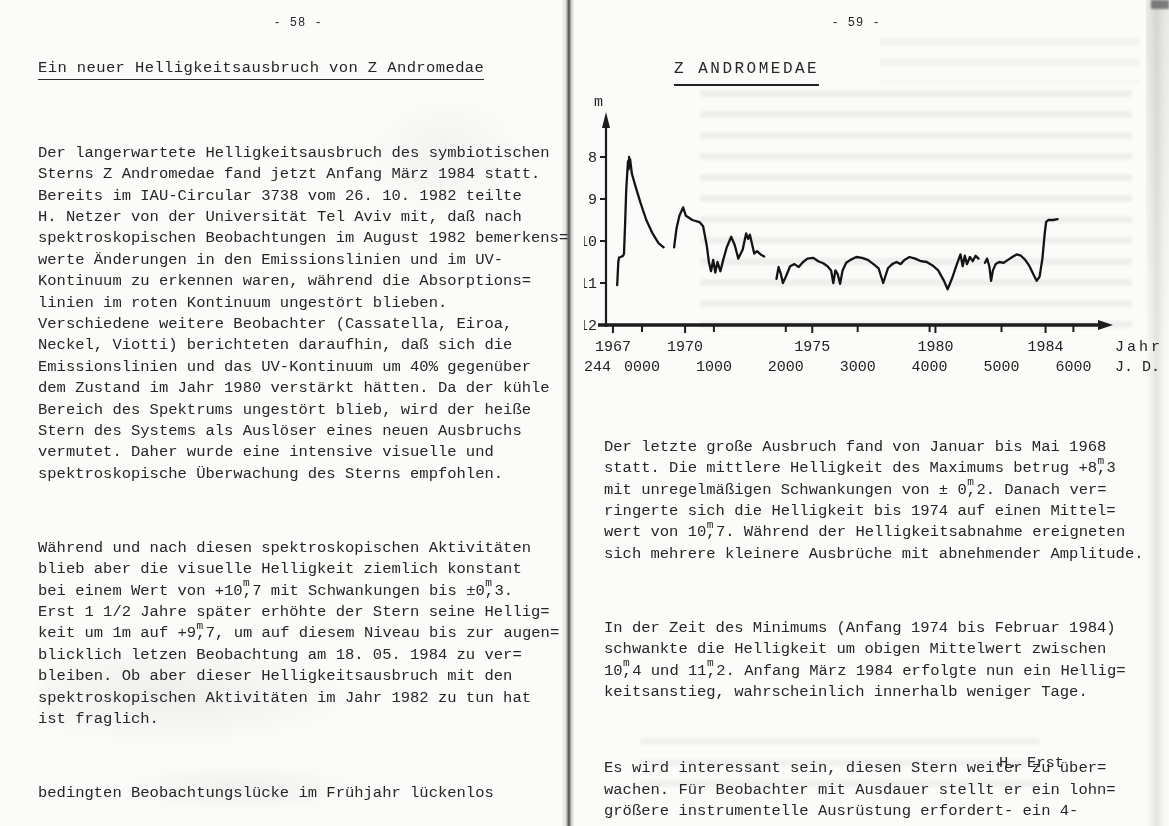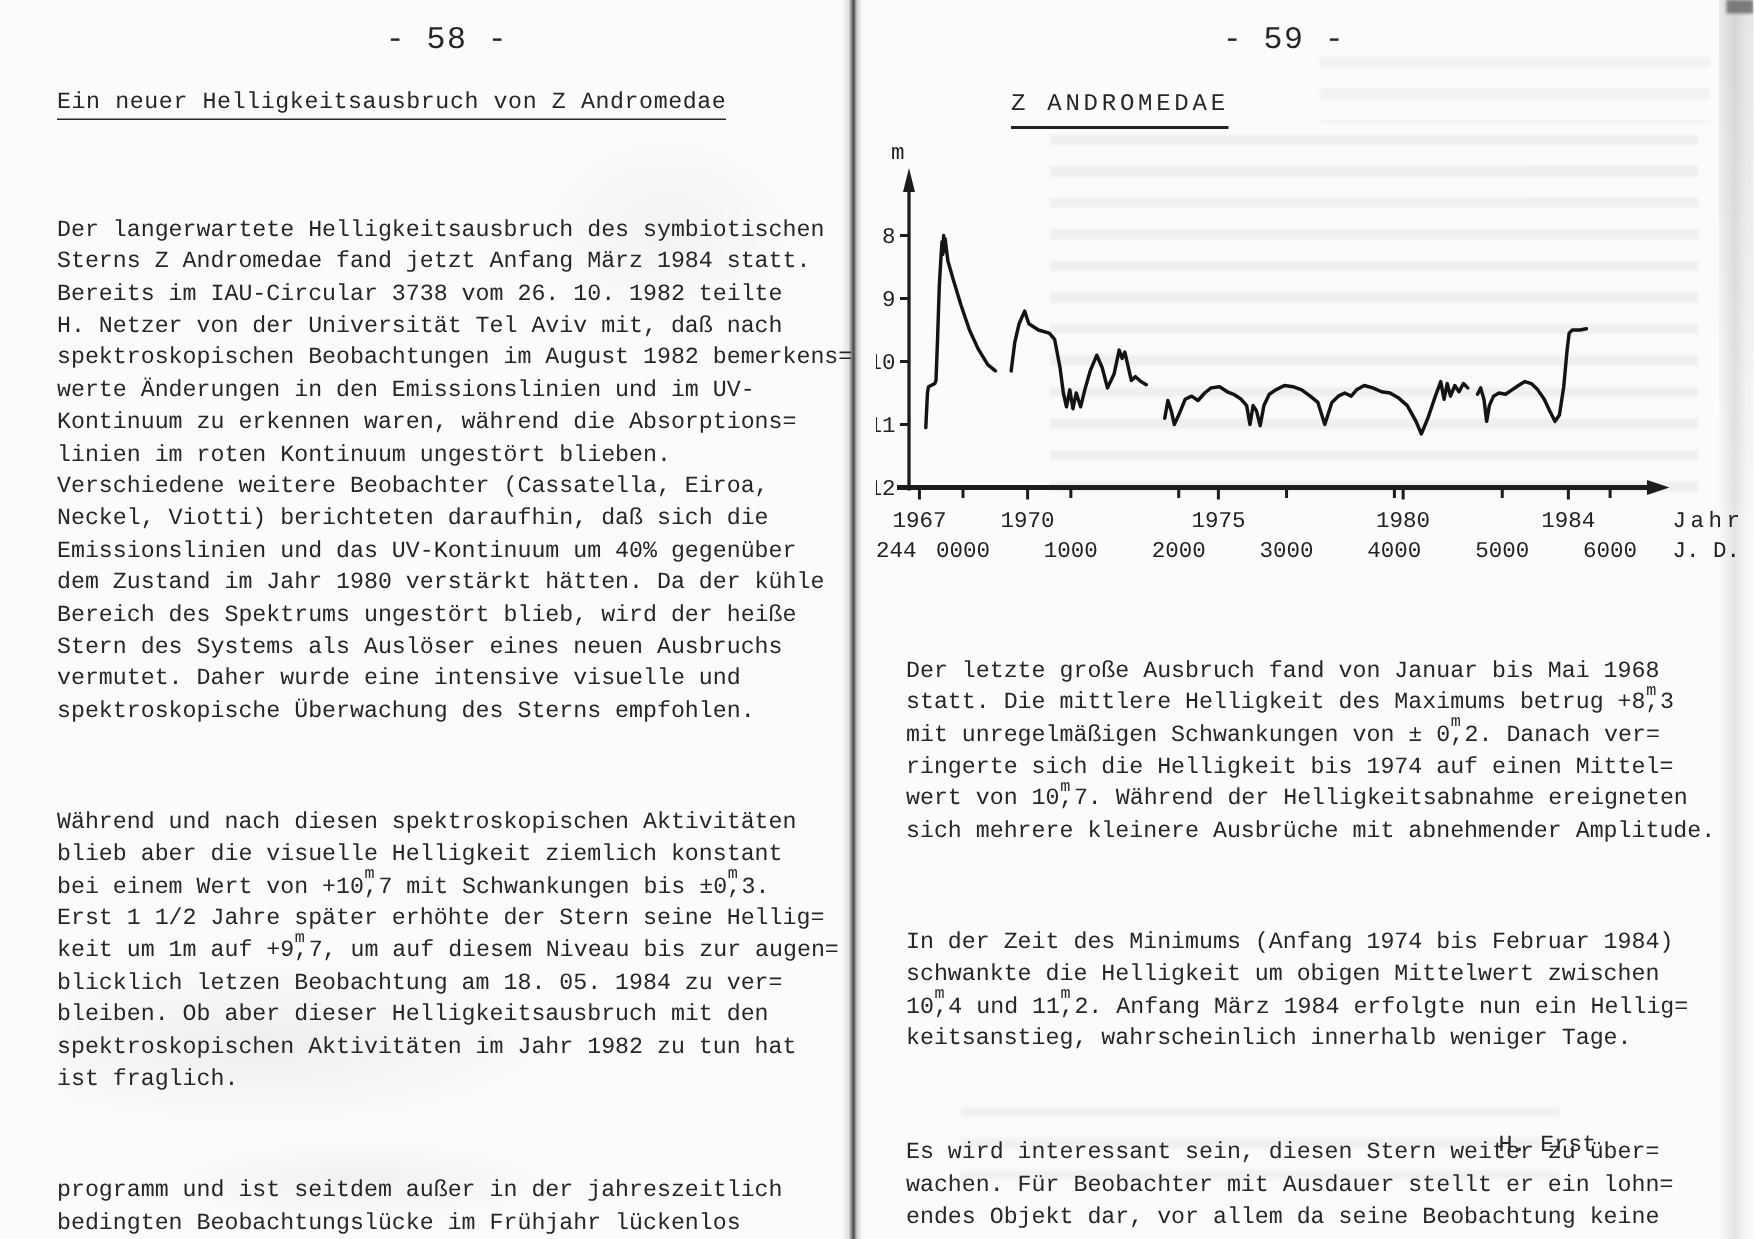--- a/index.html
+++ b/index.html
@@ -5,21 +5,21 @@
   html,body{margin:0;padding:0;}
   body{
     width:1169px;height:826px;position:relative;overflow:hidden;
     background:#fbfbf9;
     font-family:"Liberation Mono","DejaVu Sans Mono",monospace;
     color:#262626;
   }
   .abs{position:absolute;}
   .txt{font-size:15.5px;line-height:21.4px;white-space:pre;}
   .tl{height:21.4px;}
-  .pageno{width:520px;text-align:center;font-size:21px;letter-spacing:1px;}
+  .pageno{width:520px;text-align:center;font-size:12px;letter-spacing:1px;}
   .heading{font-size:15.5px;border-bottom:1.6px solid #2a2a2a;padding-bottom:2px;letter-spacing:.4px;}
   .para{margin-bottom:10px;}
   .chart-title{font-size:16px;letter-spacing:2.5px;border-bottom:2px solid #222;padding-bottom:6px;}
   .signature{font-size:15.5px;}
   
   .msup{position:relative;display:inline-block;width:.62em;}
   .msup .s{position:absolute;left:.04em;top:-0.68em;font-size:.72em;}
   
   .ax{stroke:#1c1c1c;stroke-width:2.2;}
   .axh{stroke:#1c1c1c;stroke-width:3.4;}
@@ -57,21 +57,21 @@
 <div class="abs wash" style="left:110px;top:762px;width:260px;height:52px;background:radial-gradient(ellipse at 50% 50%, rgba(0,0,0,.045), rgba(0,0,0,0) 70%);"></div>
 
 <div class="abs content" style="left:0;top:0;width:565px;height:826px;">
   <div class="abs pageno" style="left:38px;top:16px;">- 58 -</div>
   <div class="abs" style="left:38px;top:59px;">
     <span class="heading">Ein neuer Helligkeitsausbruch von Z Andromedae</span>
   </div>
   <div class="abs txt" style="left:38px;top:100px;width:524px;">
     <div class="para"><div class="tl">Der langerwartete Helligkeitsausbruch des symbiotischen</div><div class="tl">Sterns Z Andromedae fand jetzt Anfang März 1984 statt.</div><div class="tl">Bereits im IAU-Circular 3738 vom 26. 10. 1982 teilte</div><div class="tl">H. Netzer von der Universität Tel Aviv mit, daß nach</div><div class="tl">spektroskopischen Beobachtungen im August 1982 bemerkens=</div><div class="tl">werte Änderungen in den Emissionslinien und im UV-</div><div class="tl">Kontinuum zu erkennen waren, während die Absorptions=</div><div class="tl">linien im roten Kontinuum ungestört blieben.</div><div class="tl">Verschiedene weitere Beobachter (Cassatella, Eiroa,</div><div class="tl">Neckel, Viotti) berichteten daraufhin, daß sich die</div><div class="tl">Emissionslinien und das UV-Kontinuum um 40% gegenüber</div><div class="tl">dem Zustand im Jahr 1980 verstärkt hätten. Da der kühle</div><div class="tl">Bereich des Spektrums ungestört blieb, wird der heiße</div><div class="tl">Stern des Systems als Auslöser eines neuen Ausbruchs</div><div class="tl">vermutet. Daher wurde eine intensive visuelle und</div><div class="tl">spektroskopische Überwachung des Sterns empfohlen.</div></div>
     <div class="para"><div class="tl">Während und nach diesen spektroskopischen Aktivitäten</div><div class="tl">blieb aber die visuelle Helligkeit ziemlich konstant</div><div class="tl">bei einem Wert von +10<span class="msup"><span class="s">m</span>,</span>7 mit Schwankungen bis ±0<span class="msup"><span class="s">m</span>,</span>3.</div><div class="tl">Erst 1 1/2 Jahre später erhöhte der Stern seine Hellig=</div><div class="tl">keit um 1m auf +9<span class="msup"><span class="s">m</span>,</span>7, um auf diesem Niveau bis zur augen=</div><div class="tl">blicklich letzen Beobachtung am 18. 05. 1984 zu ver=</div><div class="tl">bleiben. Ob aber dieser Helligkeitsausbruch mit den</div><div class="tl">spektroskopischen Aktivitäten im Jahr 1982 zu tun hat</div><div class="tl">ist fraglich.</div></div>
-    <div class="para"><div class="tl">programm und ist seitdem außer in der jahreszeitlich</div><div class="tl">bedingten Beobachtungslücke im Frühjahr lückenlos</div></div>
+    <div class="para"><div class="tl">bedingten Beobachtungslücke im Frühjahr lückenlos</div></div>
   </div>
 </div>
 
 <div class="abs content" style="left:572px;top:0;width:597px;height:826px;">
   <div class="abs pageno" style="left:24px;top:16px;">- 59 -</div>
   <div class="abs" style="left:102px;top:60px;">
     <span class="chart-title">Z ANDROMEDAE</span>
   </div>
   <div class="abs" id="chart" style="left:12px;top:80px;width:585px;height:300px;"><svg viewBox="0 0 585 300" width="585" height="300">
         <text x="10" y="26" class="cl">m</text>
@@ -117,20 +117,20 @@
         <text class="cl" x="531" y="291">J. D.</text>
         <text class="cl" x="0" y="291">244</text>
         <polyline class="lc" points="33.2,205.1 34.3,182.0 35.0,177.8 39.2,175.7 40.0,173.6 41.1,144.2 42.2,110.6 43.3,91.7 44.0,81.2 44.5,89.6 45.1,77.0 45.6,87.5 46.1,79.1 47.9,93.8 51.5,106.4 56.6,123.2 62.3,140.0 68.1,152.6 74.5,163.1 79.6,167.3"></polyline>
         <polyline class="lc" points="90.1,167.3 92.5,148.4 95.4,135.8 99.1,127.4 101.9,135.8 108.3,140.0 115.5,142.1 119.1,146.3 122.7,165.2 124.9,182.0 127.0,191.2 129.2,179.9 131.3,192.5 133.5,182.0 136.4,191.2 139.2,179.9 142.8,167.3 147.2,156.8 150.8,165.2 154.3,178.6 158.7,169.4 162.1,153.4 164.1,158.9 165.9,154.7 170.2,173.6 173.0,171.1 176.6,174.4 180.2,176.5"></polyline>
         <polyline class="lc" points="192.5,198.8 194.6,187.0 196.8,193.8 198.9,203.0 201.8,196.7 206.1,186.2 210.4,184.1 214.7,187.0 219.1,182.0 223.4,178.6 229.1,177.8 234.2,181.2 239.2,183.3 243.5,186.2 247.1,190.4 249.3,203.0 251.4,190.4 253.6,193.8 256.1,203.8 258.6,190.4 262.2,182.8 266.5,179.9 272.3,177.0 278.0,177.8 283.8,179.9 289.5,184.1 294.6,188.3 299.2,203.0 303.9,188.3 308.2,184.1 312.5,182.0 316.8,184.1 320.4,179.9 325.5,177.0 331.2,178.6 337.0,181.2 342.7,182.0 348.5,185.4 354.2,190.4 360.0,200.9 363.6,209.3 367.9,198.8 372.9,184.1 376.5,174.4 378.7,186.2 380.8,175.7 383.0,184.1 385.9,177.0 388.7,181.2 391.6,175.7 394.5,178.6"></polyline>
         <polyline class="lc" points="401.0,182.8 403.1,178.6 405.3,186.2 407.1,200.9 408.9,190.4 411.7,184.1 415.3,182.0 419.7,182.8 424.0,179.9 428.3,177.0 432.6,174.4 436.9,175.7 441.2,179.9 445.5,186.2 449.1,193.8 452.7,200.9 455.6,196.7 458.5,177.8 460.6,154.7 462.1,142.1 464.2,140.0 469.3,140.0 473.6,139.2"></polyline>
       </svg></div>
   <div class="abs txt" style="left:32px;top:394px;width:560px;">
     <div class="para"><div class="tl">Der letzte große Ausbruch fand von Januar bis Mai 1968</div><div class="tl">statt. Die mittlere Helligkeit des Maximums betrug +8<span class="msup"><span class="s">m</span>,</span>3</div><div class="tl">mit unregelmäßigen Schwankungen von ± 0<span class="msup"><span class="s">m</span>,</span>2. Danach ver=</div><div class="tl">ringerte sich die Helligkeit bis 1974 auf einen Mittel=</div><div class="tl">wert von 10<span class="msup"><span class="s">m</span>,</span>7. Während der Helligkeitsabnahme ereigneten</div><div class="tl">sich mehrere kleinere Ausbrüche mit abnehmender Amplitude.</div></div>
     <div class="para" style="margin-bottom:12px;"><div class="tl">In der Zeit des Minimums (Anfang 1974 bis Februar 1984)</div><div class="tl">schwankte die Helligkeit um obigen Mittelwert zwischen</div><div class="tl">10<span class="msup"><span class="s">m</span>,</span>4 und 11<span class="msup"><span class="s">m</span>,</span>2. Anfang März 1984 erfolgte nun ein Hellig=</div><div class="tl">keitsanstieg, wahrscheinlich innerhalb weniger Tage.</div></div>
-    <div class="para"><div class="tl">Es wird interessant sein, diesen Stern weiter zu über=</div><div class="tl">wachen. Für Beobachter mit Ausdauer stellt er ein lohn=</div><div class="tl">endes Objekt dar, vor allem da seine Beobachtung keine</div><div class="tl">größere instrumentelle Ausrüstung erfordert- ein 4-</div></div>
+    <div class="para"><div class="tl">Es wird interessant sein, diesen Stern weiter zu über=</div><div class="tl">wachen. Für Beobachter mit Ausdauer stellt er ein lohn=</div><div class="tl">größere instrumentelle Ausrüstung erfordert- ein 4-</div></div>
   </div>
   <div class="abs signature" style="left:427px;top:754px;">H. Erst</div>
 </div>
 
 <div class="abs gutter"></div>
 <div class="abs edge-right"></div>
 <div class="abs corner-mark"></div>
 
 </body></html>

